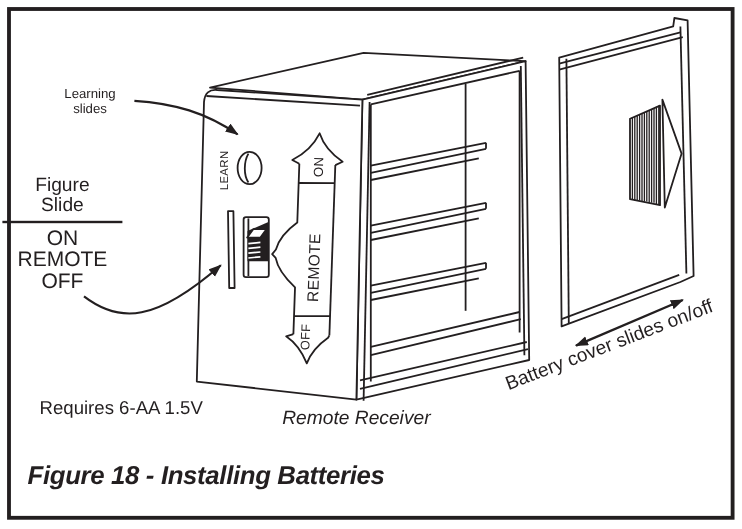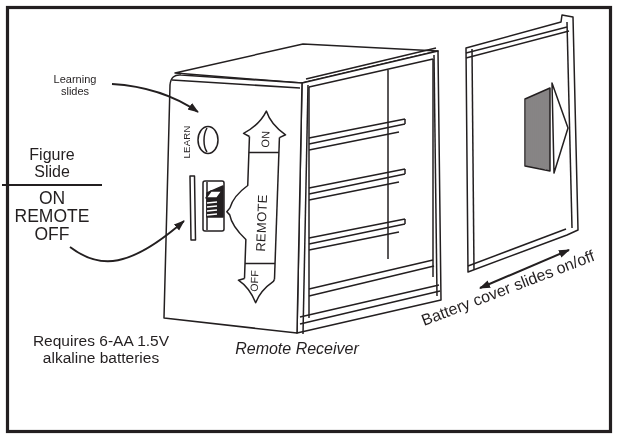--- a/index.html
+++ b/index.html
@@ -140,21 +140,21 @@
     <div>Figure</div>
     <div>Slide</div>
     <hr class="ss-divider">
     <div class="pos">ON</div>
     <div class="pos">REMOTE</div>
     <div class="pos">OFF</div>
   </div>
 
   <div class="lbl lbl-requires">
     <div>Requires 6-AA 1.5V</div>
-    <div>alkaline batteries</div>
   </div>
 
   <div class="lbl lbl-receiver">Remote Receiver</div>
 
   <div class="lbl lbl-cover">Battery cover slides on/off</div>
 
+  <div class="caption">Figure 18 - Installing Batteries</div>
 
 </div>
 
 </body></html>

